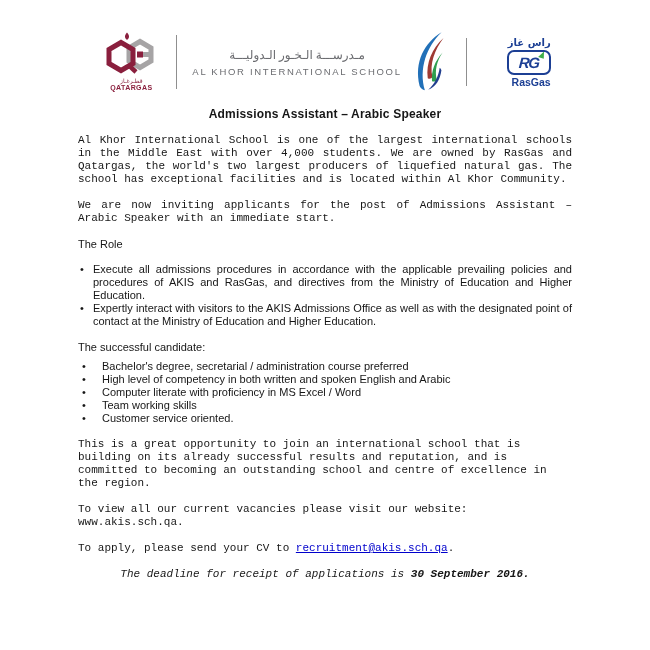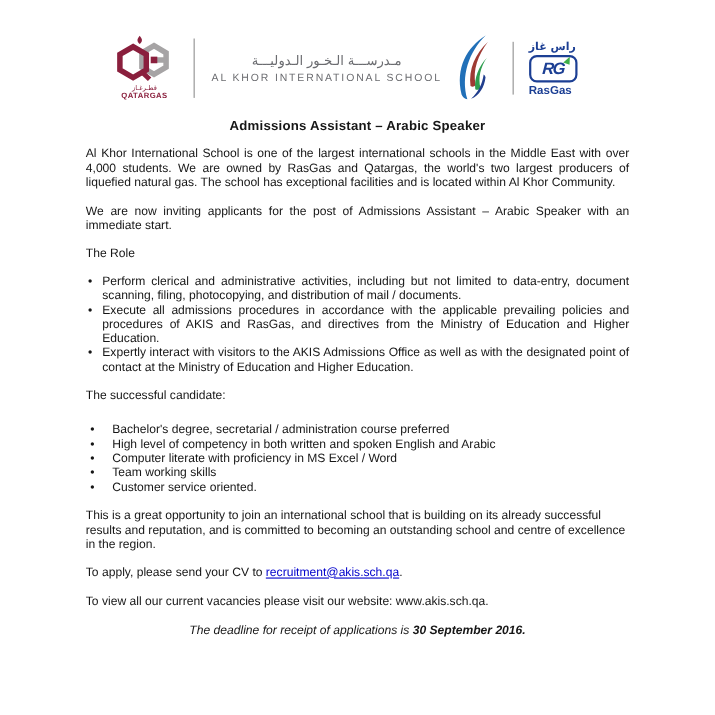--- a/index.html
+++ b/index.html
@@ -16,36 +16,36 @@
   .vdivider{width:1px;background:#8f8f8f;height:54px;align-self:center;}
   .vdiv1{margin:0 15px 0 13px;}
   .vdiv2{margin:0 14px 0 11px;height:48px;}
 
   .qg-block{display:flex;flex-direction:column;align-items:center;width:64px;}
   .qg-arabic{font-family:"DejaVu Sans",sans-serif;font-size:6px;line-height:6px;color:#8a1f3d;margin-top:1px;}
   .qg-word{font-size:7px;line-height:8px;font-weight:bold;color:#8a1f3d;letter-spacing:.4px;}
 
   .akis{display:flex;align-items:center;}
   .akis-text{display:flex;flex-direction:column;align-items:center;margin-right:9px;}
-  .akis-arabic{font-family:Liberation Sans, sans-serif;font-size:12px;line-height:14px;color:#6b6c70;letter-spacing:1px;}
+  .akis-arabic{font-family:Liberation Serif, serif;font-size:12px;line-height:14px;color:#6b6c70;letter-spacing:1px;}
   .akis-en{font-size:9.5px;line-height:11px;color:#6b6c70;letter-spacing:1.7px;white-space:nowrap;margin-top:4px;}
 
-  .rg-block{display:flex;flex-direction:column;align-items:flex-start;width:70px;}
+  .rg-block{display:flex;flex-direction:column;align-items:flex-end;width:70px;}
   .rg-arabic{font-family:"DejaVu Sans",sans-serif;font-size:10px;line-height:11px;font-weight:bold;color:#1c3f94;margin-bottom:2px;}
   .rg-box{position:relative;width:40px;height:21px;border:2.5px solid #1c3f94;border-radius:7px;background:#fff;
           display:flex;align-items:center;justify-content:center;}
   .rg-mono{font-weight:bold;font-style:italic;font-size:15px;letter-spacing:-1.5px;color:#1c3f94;transform:skewX(-4deg);line-height:15px;}
   .rg-leaf{position:absolute;right:4px;top:-1px;width:0;height:0;
            border-left:4px solid transparent;border-right:2px solid transparent;
            border-bottom:7px solid #3fae49;transform:rotate(18deg);}
   .rg-word{font-size:10.5px;line-height:12px;font-weight:bold;color:#1c3f94;margin-top:1px;}
 
   
   .title{text-align:center;font-weight:bold;font-size:12px;line-height:16px;letter-spacing:.2px;margin:2px 0 12px 0;}
-  p{margin:0 0 13px 0;}
+  p{margin:0 0 13px 0;font-family:Liberation Mono, monospace;}
   .just{text-align:justify;}
   .hd{font-weight:normal;margin:0 0 12px 0;}
   ul{list-style:none;margin:0 0 13px 0;padding:0;}
   ul.r li{position:relative;padding-left:15px;text-align:justify;}
   ul.c li{position:relative;padding-left:24px;}
   ul li::before{content:"\2022";position:absolute;left:2px;top:0;}
   ul.c li::before{left:4px;}
   .link{color:#0000cc;text-decoration:underline;cursor:pointer;}
   .center{text-align:center;}
   .deadline{font-style:italic;margin-bottom:0;}
@@ -100,35 +100,34 @@
 
   </div>
 
   <div class="title">Admissions Assistant – Arabic Speaker</div>
 
   <p class="just">Al Khor International School is one of the largest international schools in the Middle East with over 4,000 students.  We are owned by RasGas and Qatargas, the world's two largest producers of liquefied natural gas.  The school has exceptional facilities and is located within Al Khor Community.</p>
   <p class="just">We are now inviting applicants for the post of Admissions Assistant – Arabic Speaker with an immediate start.</p>
 
   <div class="hd">The Role</div>
   <ul class="r">
-    <li>Perform clerical and administrative activities, including but not limited to data-entry, document scanning, filing, photocopying, and distribution of mail / documents.</li>
     <li>Execute all admissions procedures in accordance with the applicable prevailing policies and procedures of AKIS and RasGas, and directives from the Ministry of Education and Higher Education.</li>
     <li>Expertly interact with visitors to the AKIS Admissions Office as well as with the designated point of contact at the Ministry of Education and Higher Education.</li>
   </ul>
 
-  <div class="hd" style="margin-bottom:18px;">The successful candidate:</div>
+  <div class="hd" style="margin-bottom:6px;">The successful candidate:</div>
   <ul class="c">
     <li>Bachelor's degree, secretarial / administration course preferred</li>
     <li>High level of competency in both written and spoken English and Arabic</li>
     <li>Computer literate with proficiency in MS Excel / Word</li>
     <li>Team working skills</li>
     <li>Customer service oriented.</li>
   </ul>
 
   <p>This is a great opportunity to join an international school that is building on its already successful results and reputation, and is committed to becoming an outstanding school and centre of excellence in the region.</p>
 
+  <p>To view all our current vacancies please visit our website: www.akis.sch.qa.</p>
+
   <p><span>To apply, please send your CV to </span><a class="link">recruitment@akis.sch.qa</a><span>.</span></p>
-
-  <p>To view all our current vacancies please visit our website: www.akis.sch.qa.</p>
 
   <p class="center deadline"><span>The deadline for receipt of applications is </span><b>30 September 2016.</b></p>
 
 </div>
 
 </body></html>

